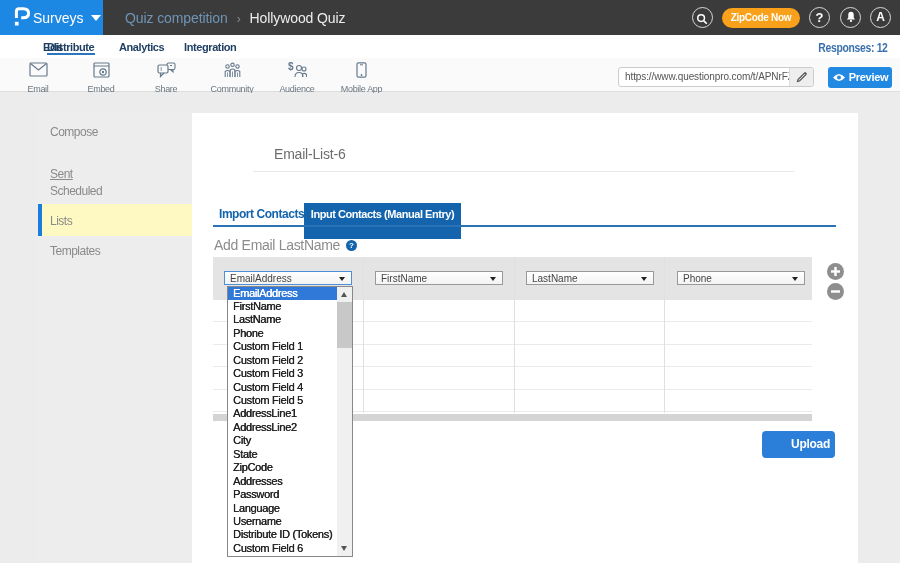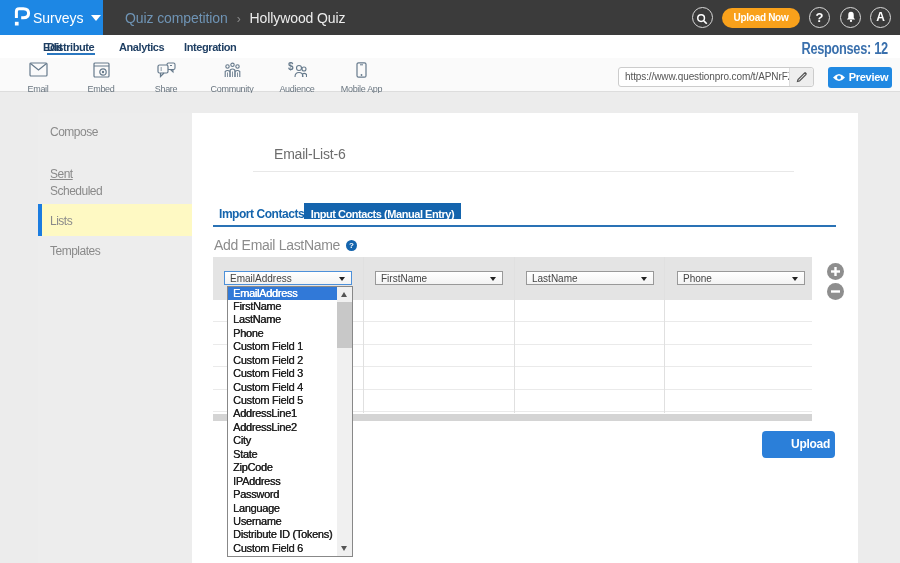--- a/index.html
+++ b/index.html
@@ -14,21 +14,21 @@
 #surveys .tri { display:inline-block; margin-left:7px; width:0; height:0; border-left:5px solid transparent; border-right:5px solid transparent; border-top:6px solid #fff; vertical-align:2px;}
 #crumb { left:125px; top:10px; font-size:14px; letter-spacing:-0.1px; color:#6f94b5; }
 #crumb .sep { color:#8a8a8a; margin:0 9px; font-size:12px;}
 #crumb .cur { color:#ededed; }
 .circbtn { width:21px; height:21px; border:1.3px solid #d8d8d8; border-radius:50%; color:#fff; text-align:center; }
 #upg { left:722px; top:8px; width:78px; height:20px; background:#f9a11b; border-radius:10px; color:#fff; font-size:10px; font-weight:bold; letter-spacing:-0.3px; text-align:center; line-height:20px; }
 
 
 #menurow { left:0; top:35px; width:900px; height:23px; background:#fff; }
 .mitem { position:absolute; top:6px; font-size:11px; font-weight:bold; letter-spacing:-0.4px; color:#1f3f63; }
-#resp { left:0; top:5px; width:888px; text-align:right; font-size:16px; font-weight:bold; color:#3a70ad; }
+#resp { left:0; top:5px; width:888px; text-align:right; font-size:13px; font-weight:bold; color:#3a70ad; }
 
 
 #toolbar { left:0; top:58px; width:900px; height:34px; background:#fafafa; border-bottom:1px solid #ddd; }
 .tool { position:absolute; top:3px; text-align:center; color:#667a8c; }
 .tool .lbl { font-size:9px; letter-spacing:-0.3px; color:#6a7680; margin-top:2px; }
 #urlbox { left:618px; top:67px; width:196px; height:20px; border:1px solid #ccc; border-radius:3px; background:#fff; font-size:10px; letter-spacing:-0.1px; color:#555; line-height:18px; padding-left:6px; white-space:nowrap; overflow:hidden; }
 #pencil { left:789px; top:68px; width:24px; height:18px; background:#eee; border-left:1px solid #ddd; border-radius:0 3px 3px 0; text-align:center;}
 #prevbtn { left:828px; top:67px; width:64px; height:21px; background:#2189e2; border-radius:3px; color:#fff; font-size:11px; font-weight:bold; letter-spacing:-0.3px; text-align:center; line-height:21px; }
 
 
@@ -36,21 +36,21 @@
 #sidebar { left:38px; top:113px; width:154px; height:450px; background:#ededed; }
 #maincard { left:192px; top:113px; width:666px; height:450px; background:#fff; }
 .sitem { position:absolute; left:12px; font-size:12px; letter-spacing:-0.5px; color:#8a8a8a; }
 #active-row { left:38px; top:204px; width:154px; height:32px; background:#fef9c3; border-left:4.5px solid #1b7ce0; }
 #active-row span { position:absolute; left:8px; top:10px; font-size:12px; letter-spacing:-0.5px; color:#8a8a8a; }
 
 #title { left:274px; top:146px; font-size:14px; letter-spacing:-0.2px; color:#6d6d6d; }
 #titleline { left:253px; top:171px; width:541px; height:1px; background:#e8e8e8; }
 
 #tab1 { left:219px; top:207px; font-size:12px; font-weight:bold; letter-spacing:-0.45px; color:#1464ad; }
-#tab2 { left:304px; top:203px; width:157px; height:16px; background:#1464ad; color:#fff; font-size:11px; font-weight:bold; letter-spacing:-0.45px; text-align:center; line-height:22px; }
+#tab2 { left:304px; top:203px; width:157px; height:36px; background:#1464ad; color:#fff; font-size:11px; font-weight:bold; letter-spacing:-0.45px; text-align:center; line-height:22px; }
 #tabline { left:213px; top:225px; width:623px; height:2px; background:#2a72b5; }
 
 #addlbl { left:214px; top:237px; font-size:14px; letter-spacing:-0.3px; color:#8c8c8c; }
 #qmark { left:346px; top:240px; width:11px; height:11px; border-radius:50%; background:#1464ad; color:#fff; font-size:8px; font-weight:bold; text-align:center; line-height:11px; }
 #copylink { left:636px; top:242px; width:200px; text-align:right; font-size:11px; letter-spacing:-0.2px; color:#1565c0; }
 
 
 #thead { left:213px; top:257px; width:599px; height:43px; background:#e4e4e4; }
 .vsep { position:absolute; top:257px; width:1px; height:156px; background:#e0e0e0; z-index:3; }
 .row { position:absolute; left:213px; width:599px; height:22px; background:#fff; border-bottom:1px solid #eaeaea; }
@@ -83,21 +83,21 @@
     <rect x="0.9" y="14.8" width="3.7" height="3.7" fill="#fff"></rect>
   </svg>
   <div class="abs" id="surveys">Surveys<span class="tri"></span></div>
   <div class="abs" id="crumb">Quiz competition<span class="sep">›</span><span class="cur">Hollywood Quiz</span></div>
   <div class="abs circbtn" style="left:692px; top:7px;">
     <svg width="13" height="13" viewBox="0 0 14 14" style="margin-top:5px;">
         <circle cx="5.5" cy="5.5" r="3.6" fill="none" stroke="#fff" stroke-width="1.6"></circle>
         <line x1="8.4" y1="8.4" x2="11.6" y2="11.6" stroke="#fff" stroke-width="1.8"></line>
       </svg>
   </div>
-  <div class="abs" id="upg">Upload Now</div>
+  <div class="abs" id="upg">ZipCode Now</div>
   <div class="abs circbtn" style="left:809px; top:7px; font-size:13px; font-weight:bold; line-height:19px;">?</div>
   <div class="abs circbtn" style="left:840px; top:7px;">
     <svg width="12" height="12" viewBox="0 0 14 14" style="margin-top:3px;">
         <path d="M7 1 Q10.2 1 10.2 4.8 L10.2 8 L11.8 10 L2.2 10 L3.8 8 L3.8 4.8 Q3.8 1 7 1 Z" fill="#fff"></path>
         <circle cx="7" cy="11.6" r="1.3" fill="#fff"></circle>
       </svg>
   </div>
   <div class="abs circbtn" style="left:870px; top:7px; font-size:12px; font-weight:bold; line-height:19px;">A</div>
 
   <div class="abs" id="menurow">
@@ -232,21 +232,21 @@
     <div class="ditem">Custom Field 1</div>
     <div class="ditem">Custom Field 2</div>
     <div class="ditem">Custom Field 3</div>
     <div class="ditem">Custom Field 4</div>
     <div class="ditem">Custom Field 5</div>
     <div class="ditem">AddressLine1</div>
     <div class="ditem">AddressLine2</div>
     <div class="ditem">City</div>
     <div class="ditem">State</div>
     <div class="ditem">ZipCode</div>
-    <div class="ditem">IPAddress</div>
+    <div class="ditem">Addresses</div>
     <div class="ditem">Password</div>
     <div class="ditem">Language</div>
     <div class="ditem">Username</div>
     <div class="ditem">Distribute ID (Tokens)</div>
     <div class="ditem">Custom Field 6</div>
     <div id="dscroll"></div>
     <div id="dthumb"></div>
     <div class="sarr" id="sup" style="top:0;"></div>
     <div class="sarr" id="sdown" style="bottom:0;"></div>
   </div>

